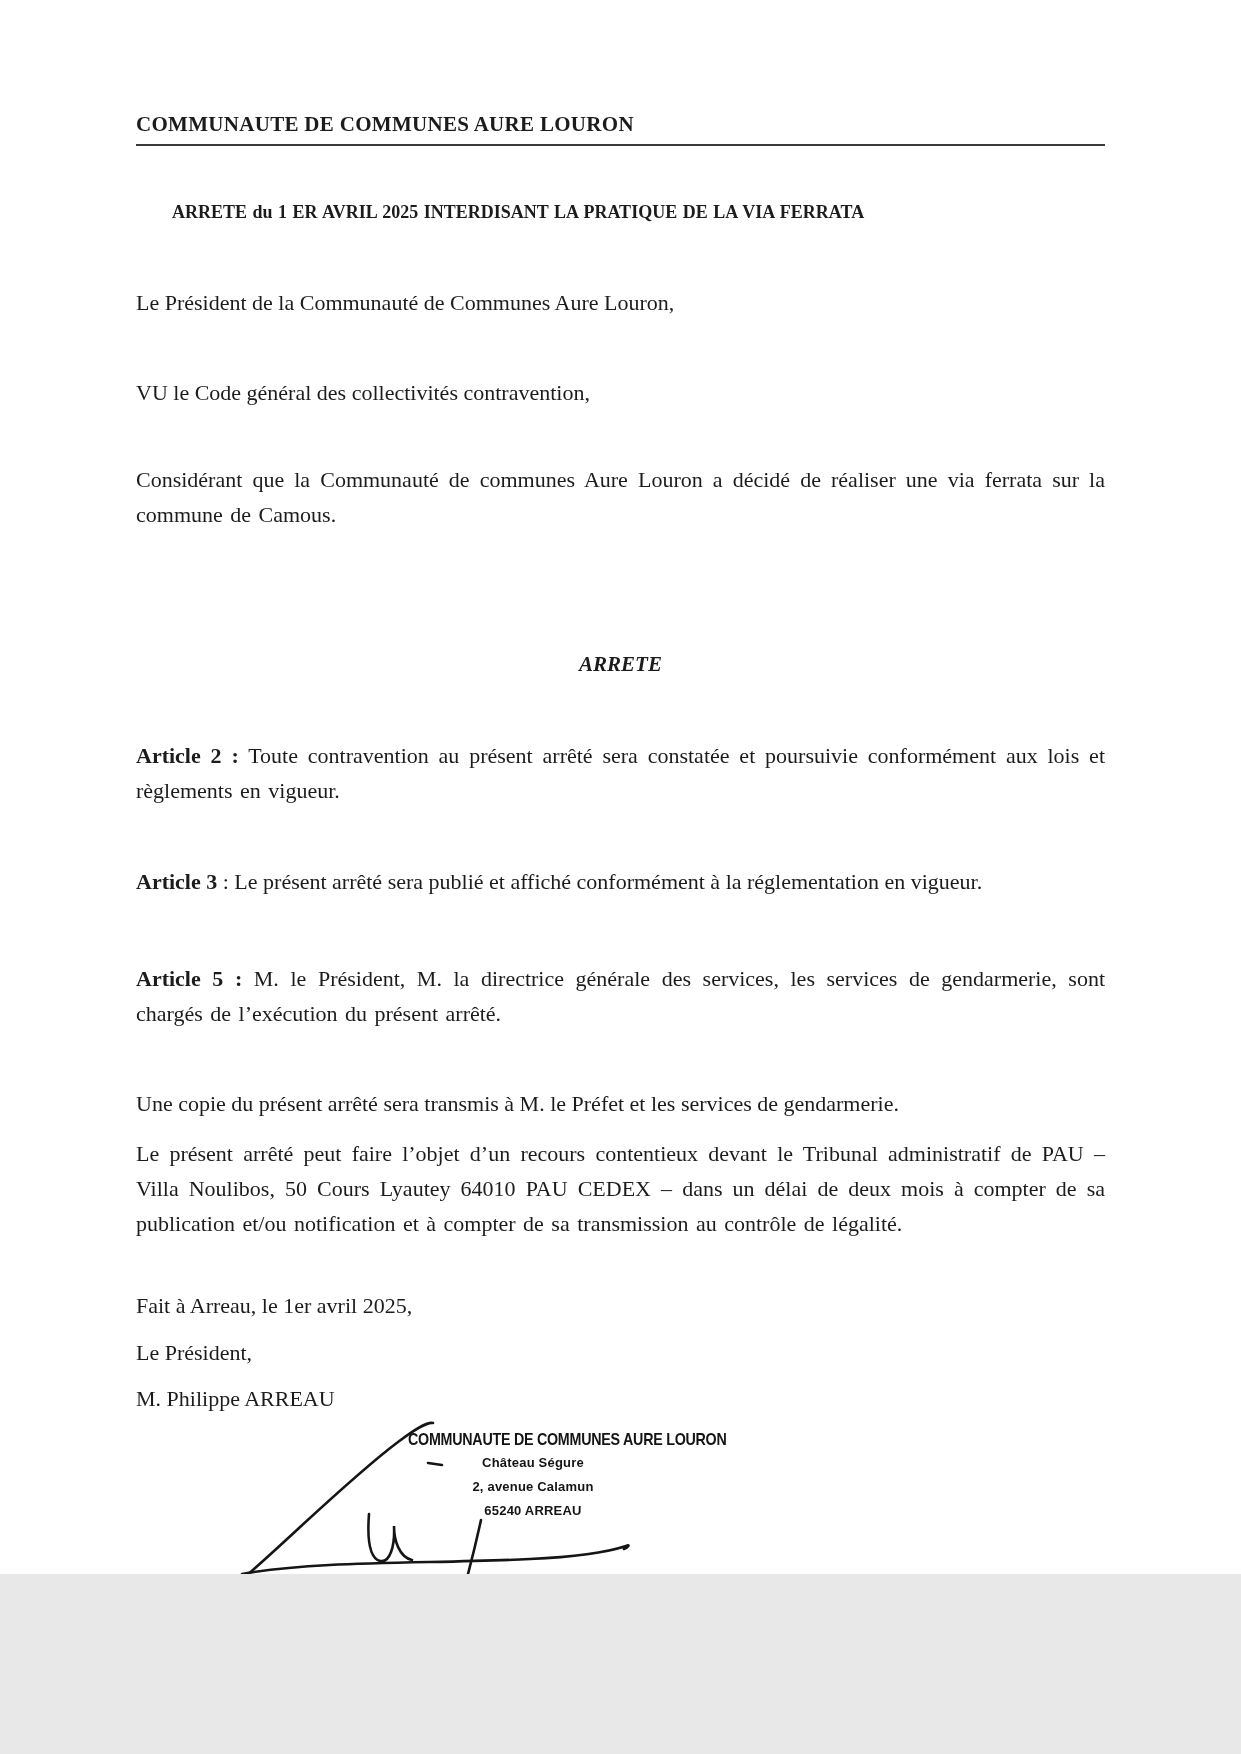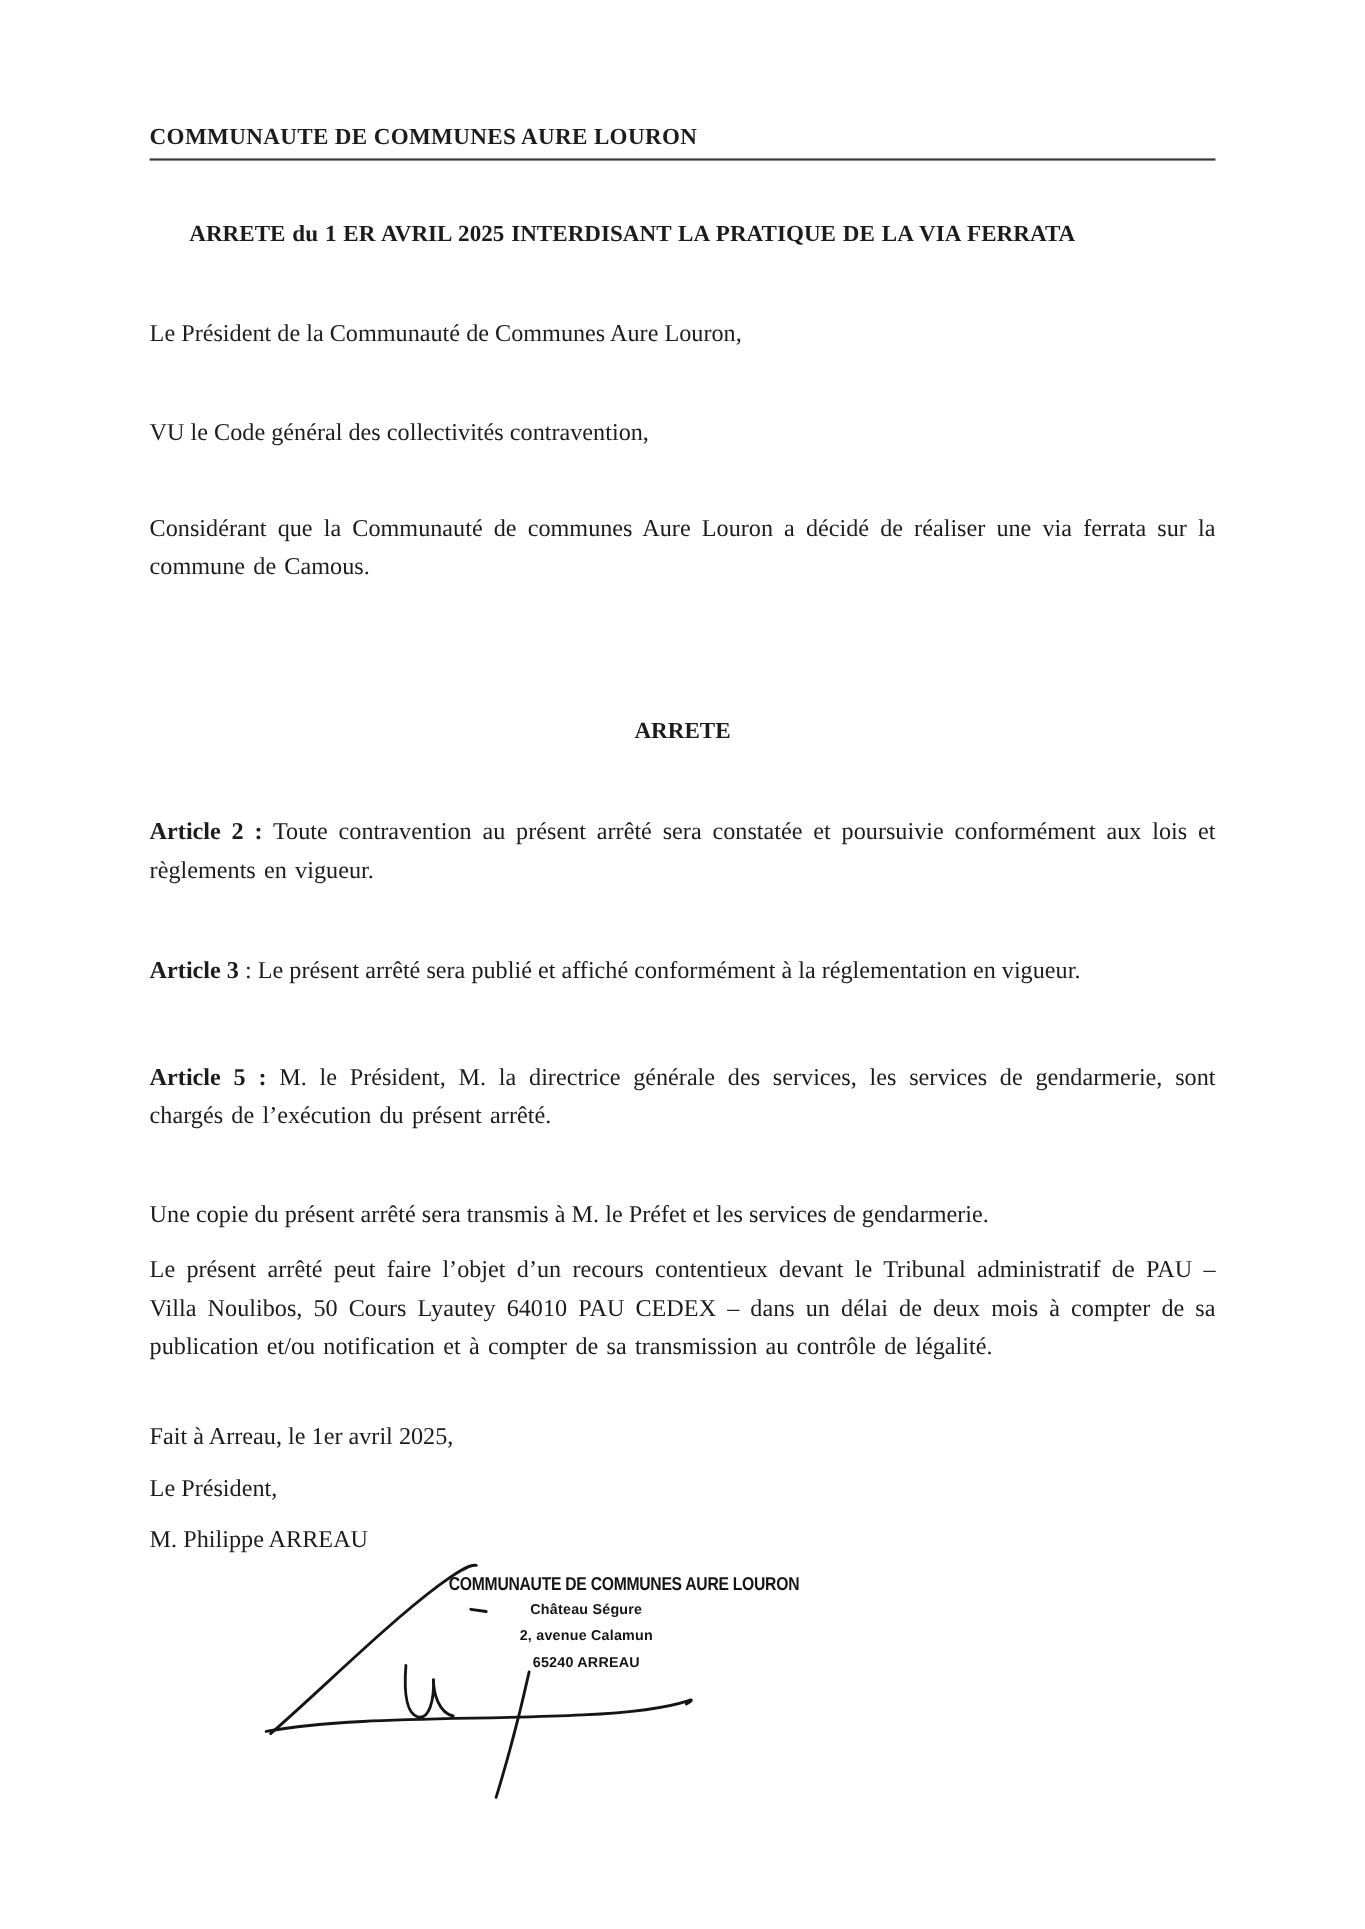--- a/index.html
+++ b/index.html
@@ -1,19 +1,19 @@
 <!DOCTYPE html>
 <html><head>
 <meta charset="utf-8">
 <style>
   html, body { margin: 0; padding: 0; background: #e8e8e8; }
   .page {
     position: relative;
     width: 1241px;
-    height: 1754px;
+    height: 1574px;
     margin: 0 auto;
     background: #ffffff;
     color: #1c1c1c;
     font-family: "Liberation Serif", serif;
     font-size: 22px;
     line-height: 35px;
     overflow: hidden;
   }
   .content {
     position: absolute;
@@ -31,35 +31,36 @@
   .header-rule {
     margin-top: 6px;
     height: 0;
     border: none;
     border-top: 2.5px solid #3a3a3a;
   }
   .doc-title {
     margin-top: 52px;
     padding-left: 36px;
     font-weight: bold;
-    font-size: 21px;
+    font-size: 18px;
     line-height: 28px;
     word-spacing: 1px;
   }
   .para { margin: 0; }
   .justify { text-align: justify; word-spacing: 2px; }
   .mt-president   { margin-top: 59px; }
   .mt-vu          { margin-top: 55px; }
   .mt-considerant { margin-top: 52px; }
   .arrete-heading {
     margin-top: 118px;
     text-align: center;
     font-weight: bold;
     font-size: 21px;
     line-height: 28px;
+    font-style: italic;
   }
   .mt-art1  { margin-top: 57px; }
   .mt-art2  { margin-top: 60px; }
   .mt-art3  { margin-top: 56px; }
   .mt-art5  { margin-top: 62px; }
   .mt-copie { margin-top: 55px; }
   .mt-recours { margin-top: 15px; }
   .art-label { font-weight: bold; }
   .mt-fait { margin-top: 47px; }
   .mt-lepresident { margin-top: 12px; }

